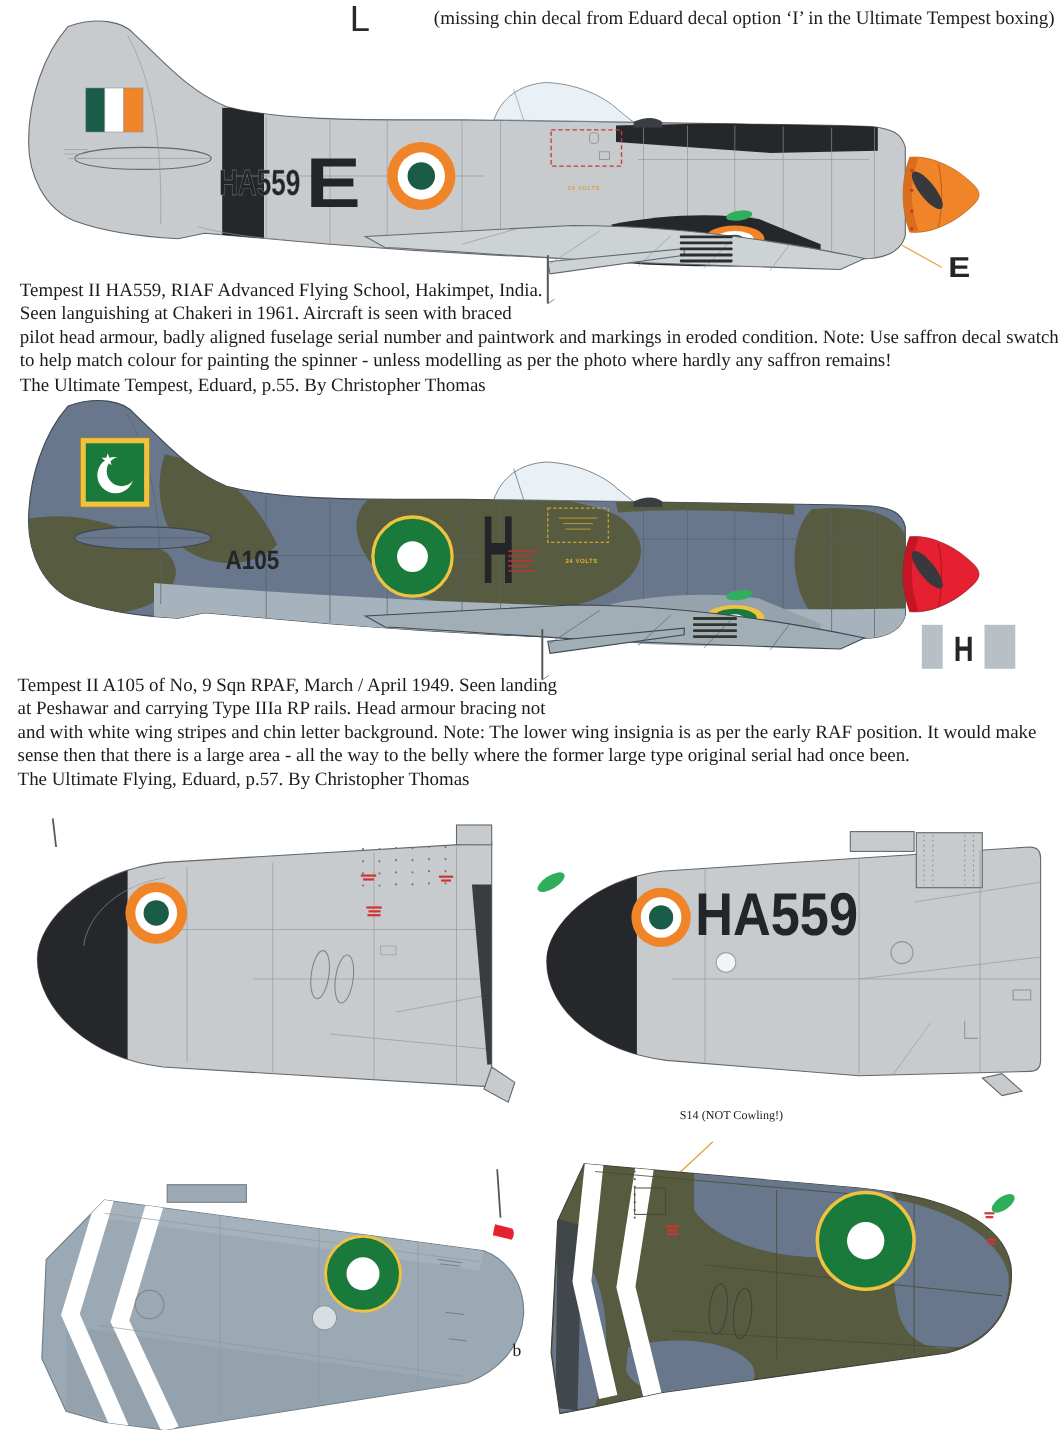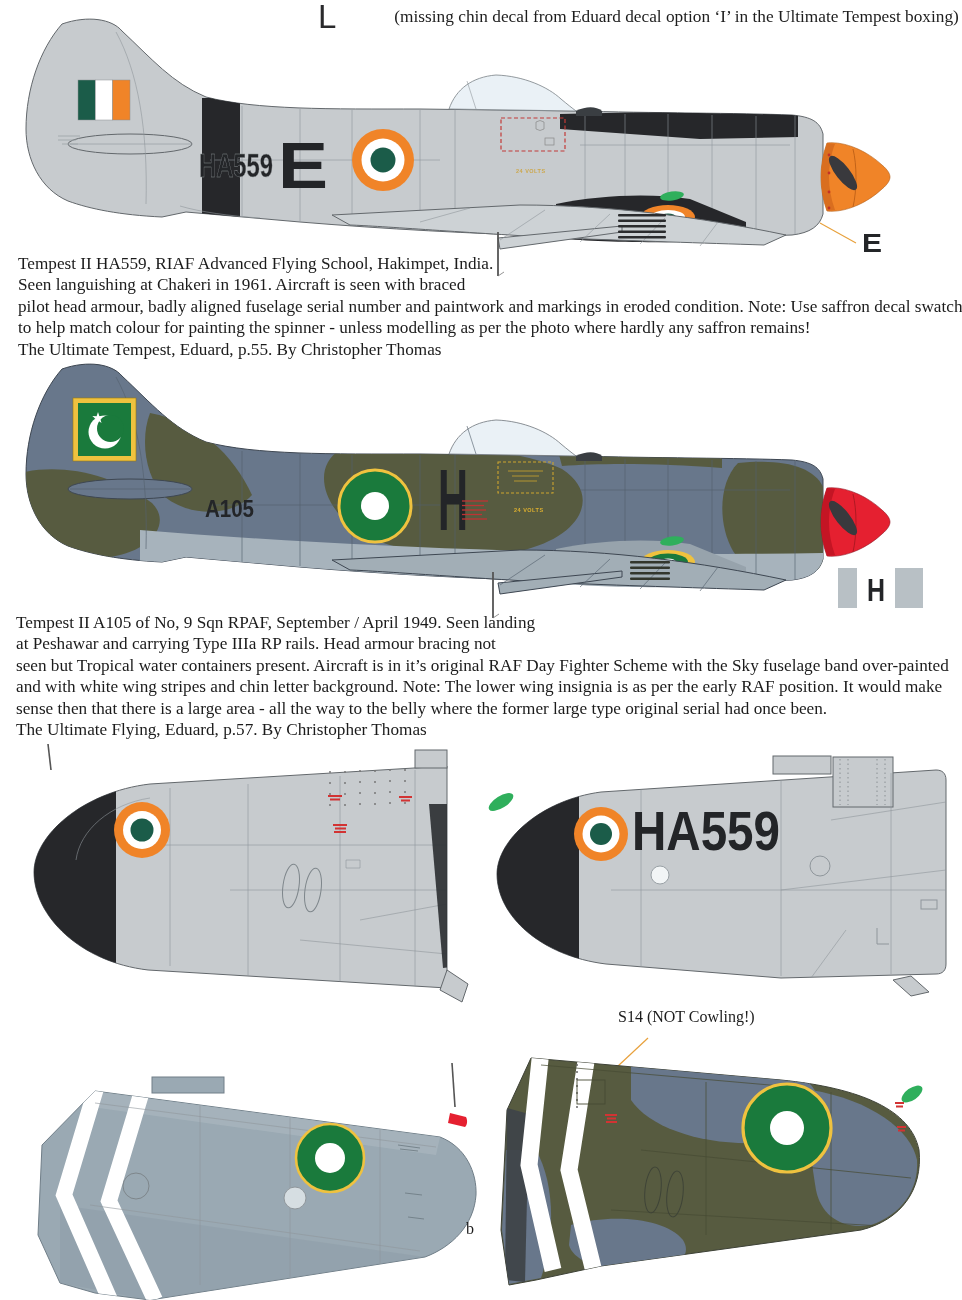--- a/index.html
+++ b/index.html
@@ -16,21 +16,21 @@
         font-family:"Liberation Serif",serif;color:var(--ink);}
   .abs{position:absolute;}
   svg{position:absolute;overflow:visible;}
   
   .top-note{display:flex;align-items:flex-start;gap:10px;}
   .big-l{font-family:"Liberation Sans",sans-serif;font-size:33px;font-weight:500;line-height:30px;color:#2A2A2C;}
   .note-text{font-size:17.3px;line-height:30px;color:#1d1d1d;margin-left:48px;}
   .caption{font-size:17.2px;line-height:21.4px;color:#1b1b1b;font-family:Liberation Serif, serif;}
   .cap-line{white-space:nowrap;}
   .credit{text-align:left;white-space:nowrap;}
-  .side-label{font-family:"Liberation Serif",serif;font-size:16px;color:#1b1b1b;}
+  .side-label{font-family:"Liberation Serif",serif;font-size:11px;color:#1b1b1b;}
   
   .f-lgrey{fill:var(--lightGrey);} .f-black{fill:var(--blackPaint);} .f-saffron{fill:var(--saffron);}
   .f-igreen{fill:var(--indiaGreen);} .f-white{fill:#fff;} .f-ocean{fill:var(--oceanGrey);}
   .f-olive{fill:var(--olive);} .f-under{fill:var(--underside);} .f-red{fill:var(--red);}
   .f-pgreen{fill:var(--pakGreen);} .f-yellow{fill:var(--yellow);} .f-sky{fill:var(--skyPale);}
   .f-canopy{fill:var(--canopy);} .f-bgreen{fill:var(--brightGreen);}
   .ol-grey{stroke:#63686C;stroke-width:1;} .ol-dark{stroke:#3E4752;stroke-width:1;}
   .pl{stroke:var(--panelLine);stroke-width:.7;fill:none;opacity:.85;}
   .pl2{stroke:#55616E;stroke-width:.7;fill:none;opacity:.9;}
   .pld{stroke:#474B33;stroke-width:.8;fill:none;opacity:.9;}
@@ -264,23 +264,22 @@
       <text class="mark" x="867" y="246" font-size="32" textLength="18" lengthAdjust="spacingAndGlyphs">H</text>
     </g>
 
     <g>
       <line x1="493" y1="217" x2="493" y2="263" stroke="#555" stroke-width="1.8"></line>
       <line x1="493" y1="263" x2="499" y2="259" stroke="#777" stroke-width=".8"></line>
     </g>
   </svg>
 
   <div class="abs caption" style="left:16px;top:612px;width:930px;">
-    <div class="cap-line">Tempest II A105 of No, 9 Sqn RPAF, September / April 1949. Seen landing</div>
+    <div class="cap-line">Tempest II A105 of No, 9 Sqn RPAF, March / April 1949. Seen landing</div>
     <div class="cap-line">at Peshawar and carrying Type IIIa RP rails. Head armour bracing not</div>
-    <div class="cap-line">seen but Tropical water containers present. Aircraft is in it’s original RAF Day Fighter Scheme with the Sky fuselage band over-painted</div>
     <div class="cap-line">and with white wing stripes and chin letter background. Note: The lower wing insignia is as per the early RAF position. It would make</div>
     <div class="cap-line">sense then that there is a large area - all the way to the belly where the former large type original serial had once been.</div>
     <div class="cap-line credit">The Ultimate Flying, Eduard, p.57. By Christopher Thomas</div>
   </div>
 
   <svg style="left:0;top:740px" width="481" height="268" viewBox="0 0 481 268">
     <defs>
       <clipPath id="wingC">
           <path d="M447,26 L150,44 C82,52 34,96 34,132 C34,176 80,222 148,230 L447,248 Z"></path>
         </clipPath>

